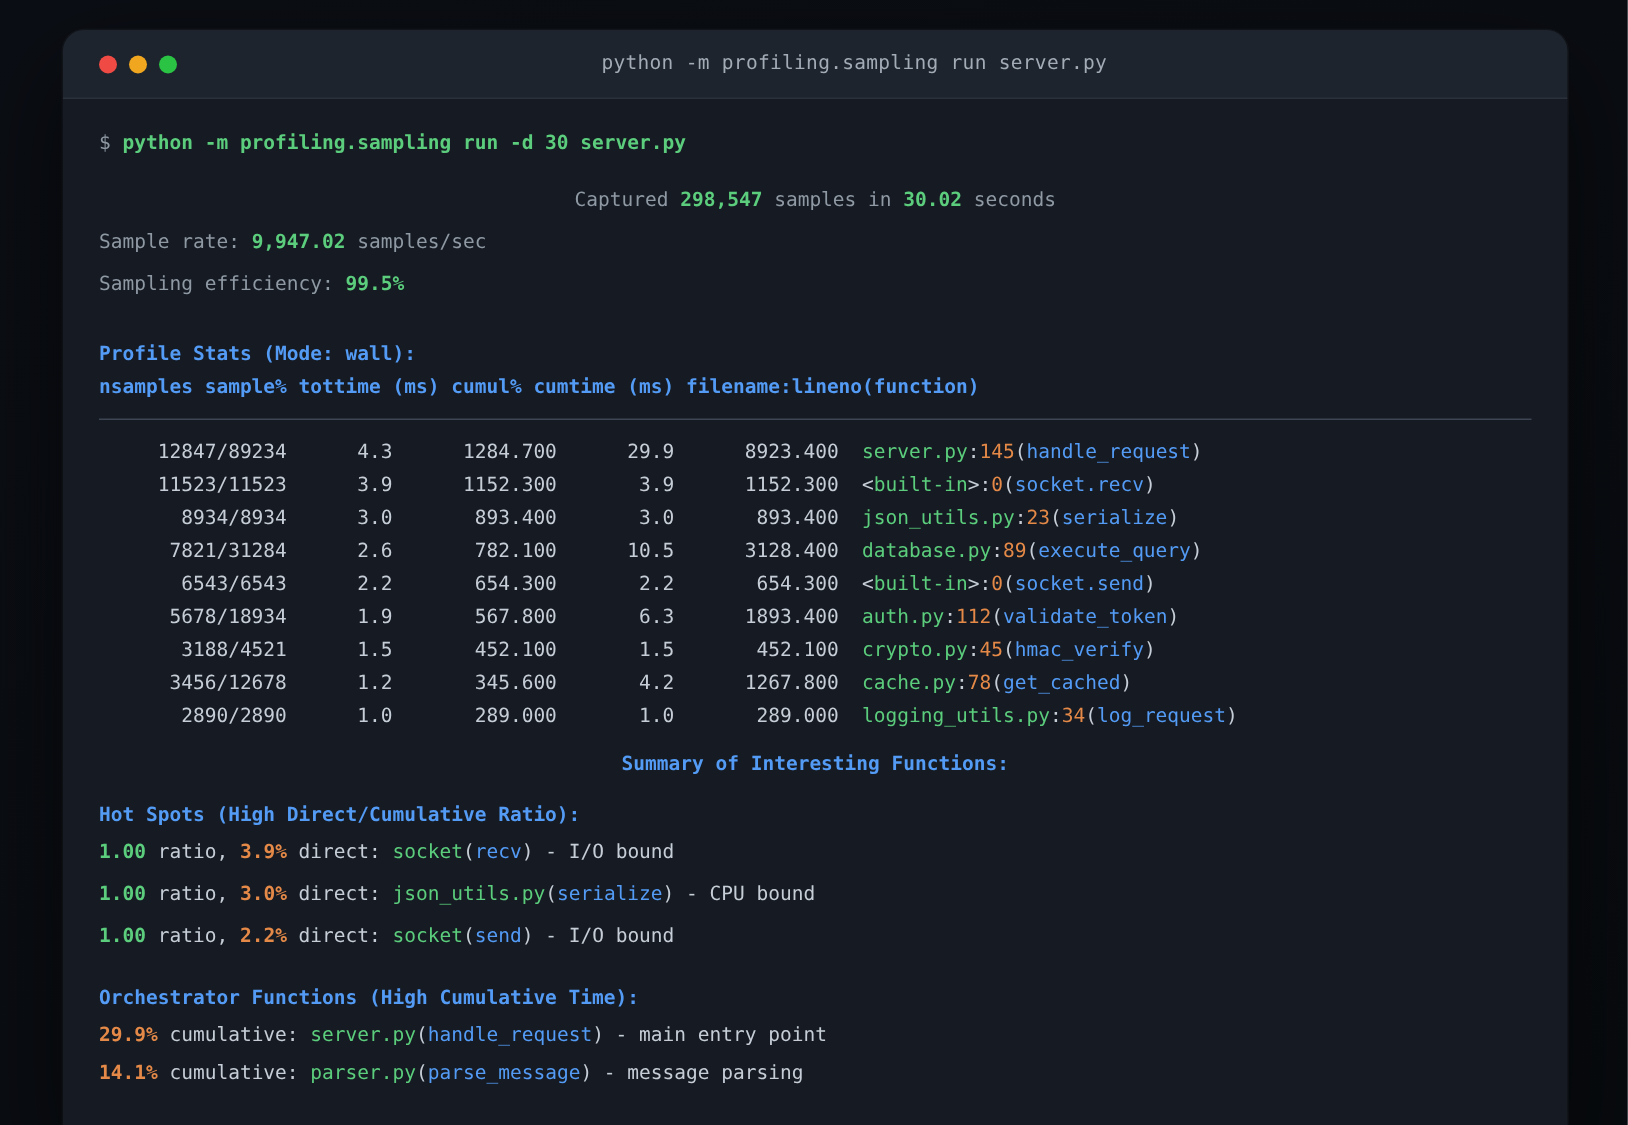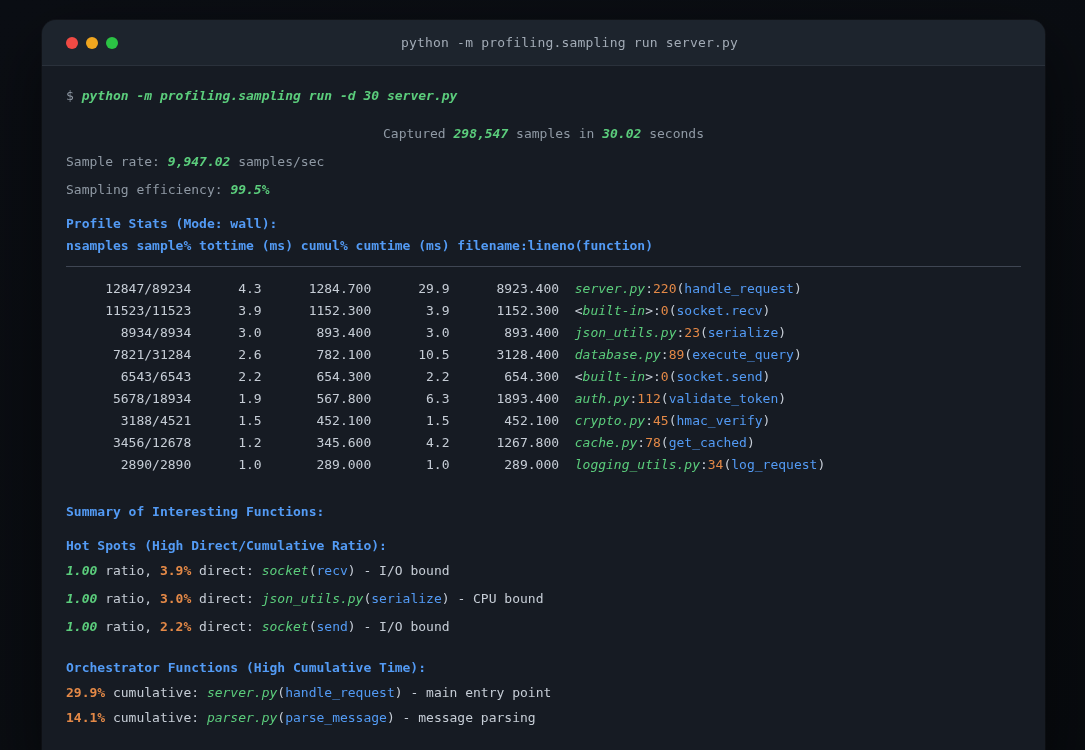--- a/index.html
+++ b/index.html
@@ -34,21 +34,21 @@
     font-size:13px;letter-spacing:.2px;white-space:pre;
   }
   .term{
     padding:19px 24px;font-size:13px;line-height:22px;color:var(--fg);
   }
   .term-line{white-space:pre;}
   .heading{color:var(--blue);font-weight:700;white-space:pre;}
   .rule{height:1px;background:var(--rule);margin:9px 0 11px 0;}
   .c-dim{color:var(--dim);}
   .c-fg{color:var(--fg);}
-  .c-green{color:var(--green);font-style:italic;}
+  .c-green{color:var(--green);}
   .c-blue{color:var(--blue);}
   .c-orange{color:var(--orange);}
   .b{font-weight:700;}
 </style>
 </head>
 <body>
 
 <div class="window">
   <div class="titlebar">
     <div class="lights">
@@ -56,33 +56,33 @@
       <span class="light yellow"></span>
       <span class="light green"></span>
     </div>
     <div class="titletext">python -m profiling.sampling run server.py</div>
   </div>
   <div class="term" id="term">
       <div class="term-line"><span class="c-dim">$ </span><span class="c-green b">python -m profiling.sampling run -d 30 server.py</span></div>
       <div class="term-line" style="margin-top: 16px; text-align: center;"><span class="c-dim">Captured </span><span class="c-green b">298,547</span><span class="c-dim"> samples in </span><span class="c-green b">30.02</span><span class="c-dim"> seconds</span></div>
       <div class="term-line" style="margin-top: 6px;"><span class="c-dim">Sample rate: </span><span class="c-green b">9,947.02</span><span class="c-dim"> samples/sec</span></div>
       <div class="term-line" style="margin-top: 6px;"><span class="c-dim">Sampling efficiency: </span><span class="c-green b">99.5%</span></div>
-      <div class="heading" style="margin-top: 12px;">Profile Stats (Mode: wall):</div>
+      <div class="heading" style="margin-top: 25px;">Profile Stats (Mode: wall):</div>
       <div class="heading">nsamples sample% tottime (ms) cumul% cumtime (ms) filename:lineno(function)</div>
       <div class="rule"></div>
-      <div class="term-line"><span class="c-fg">     12847/89234      4.3      1284.700      29.9      8923.400  </span><span class="c-green">server.py</span><span class="c-fg">:</span><span class="c-orange">220</span><span class="c-fg">(</span><span class="c-blue">handle_request</span><span class="c-fg">)</span></div>
+      <div class="term-line"><span class="c-fg">     12847/89234      4.3      1284.700      29.9      8923.400  </span><span class="c-green">server.py</span><span class="c-fg">:</span><span class="c-orange">145</span><span class="c-fg">(</span><span class="c-blue">handle_request</span><span class="c-fg">)</span></div>
       <div class="term-line"><span class="c-fg">     11523/11523      3.9      1152.300       3.9      1152.300  </span><span class="c-fg">&lt;</span><span class="c-green">built-in</span><span class="c-fg">&gt;</span><span class="c-fg">:</span><span class="c-orange">0</span><span class="c-fg">(</span><span class="c-blue">socket.recv</span><span class="c-fg">)</span></div>
       <div class="term-line"><span class="c-fg">       8934/8934      3.0       893.400       3.0       893.400  </span><span class="c-green">json_utils.py</span><span class="c-fg">:</span><span class="c-orange">23</span><span class="c-fg">(</span><span class="c-blue">serialize</span><span class="c-fg">)</span></div>
       <div class="term-line"><span class="c-fg">      7821/31284      2.6       782.100      10.5      3128.400  </span><span class="c-green">database.py</span><span class="c-fg">:</span><span class="c-orange">89</span><span class="c-fg">(</span><span class="c-blue">execute_query</span><span class="c-fg">)</span></div>
       <div class="term-line"><span class="c-fg">       6543/6543      2.2       654.300       2.2       654.300  </span><span class="c-fg">&lt;</span><span class="c-green">built-in</span><span class="c-fg">&gt;</span><span class="c-fg">:</span><span class="c-orange">0</span><span class="c-fg">(</span><span class="c-blue">socket.send</span><span class="c-fg">)</span></div>
       <div class="term-line"><span class="c-fg">      5678/18934      1.9       567.800       6.3      1893.400  </span><span class="c-green">auth.py</span><span class="c-fg">:</span><span class="c-orange">112</span><span class="c-fg">(</span><span class="c-blue">validate_token</span><span class="c-fg">)</span></div>
       <div class="term-line"><span class="c-fg">       3188/4521      1.5       452.100       1.5       452.100  </span><span class="c-green">crypto.py</span><span class="c-fg">:</span><span class="c-orange">45</span><span class="c-fg">(</span><span class="c-blue">hmac_verify</span><span class="c-fg">)</span></div>
       <div class="term-line"><span class="c-fg">      3456/12678      1.2       345.600       4.2      1267.800  </span><span class="c-green">cache.py</span><span class="c-fg">:</span><span class="c-orange">78</span><span class="c-fg">(</span><span class="c-blue">get_cached</span><span class="c-fg">)</span></div>
       <div class="term-line"><span class="c-fg">       2890/2890      1.0       289.000       1.0       289.000  </span><span class="c-green">logging_utils.py</span><span class="c-fg">:</span><span class="c-orange">34</span><span class="c-fg">(</span><span class="c-blue">log_request</span><span class="c-fg">)</span></div>
-      <div class="heading" style="margin-top: 25px;">Summary of Interesting Functions:</div>
+      <div class="heading" style="margin-top: 10px; text-align: center;">Summary of Interesting Functions:</div>
       <div class="heading" style="margin-top: 12px;">Hot Spots (High Direct/Cumulative Ratio):</div>
       <div class="term-line" style="margin-top: 3px;"><span class="c-green b">1.00</span><span class="c-fg"> ratio, </span><span class="c-orange b">3.9%</span><span class="c-fg"> direct: </span><span class="c-green">socket</span><span class="c-fg">(</span><span class="c-blue">recv</span><span class="c-fg">) - I/O bound</span></div>
       <div class="term-line" style="margin-top: 6px;"><span class="c-green b">1.00</span><span class="c-fg"> ratio, </span><span class="c-orange b">3.0%</span><span class="c-fg"> direct: </span><span class="c-green">json_utils.py</span><span class="c-fg">(</span><span class="c-blue">serialize</span><span class="c-fg">) - CPU bound</span></div>
       <div class="term-line" style="margin-top: 6px;"><span class="c-green b">1.00</span><span class="c-fg"> ratio, </span><span class="c-orange b">2.2%</span><span class="c-fg"> direct: </span><span class="c-green">socket</span><span class="c-fg">(</span><span class="c-blue">send</span><span class="c-fg">) - I/O bound</span></div>
       <div class="heading" style="margin-top: 19px;">Orchestrator Functions (High Cumulative Time):</div>
       <div class="term-line" style="margin-top: 3px;"><span class="c-orange b">29.9%</span><span class="c-fg"> cumulative: </span><span class="c-green">server.py</span><span class="c-fg">(</span><span class="c-blue">handle_request</span><span class="c-fg">) - main entry point</span></div>
       <div class="term-line" style="margin-top: 3px;"><span class="c-orange b">14.1%</span><span class="c-fg"> cumulative: </span><span class="c-green">parser.py</span><span class="c-fg">(</span><span class="c-blue">parse_message</span><span class="c-fg">) - message parsing</span></div>
     </div>
 </div>
 

